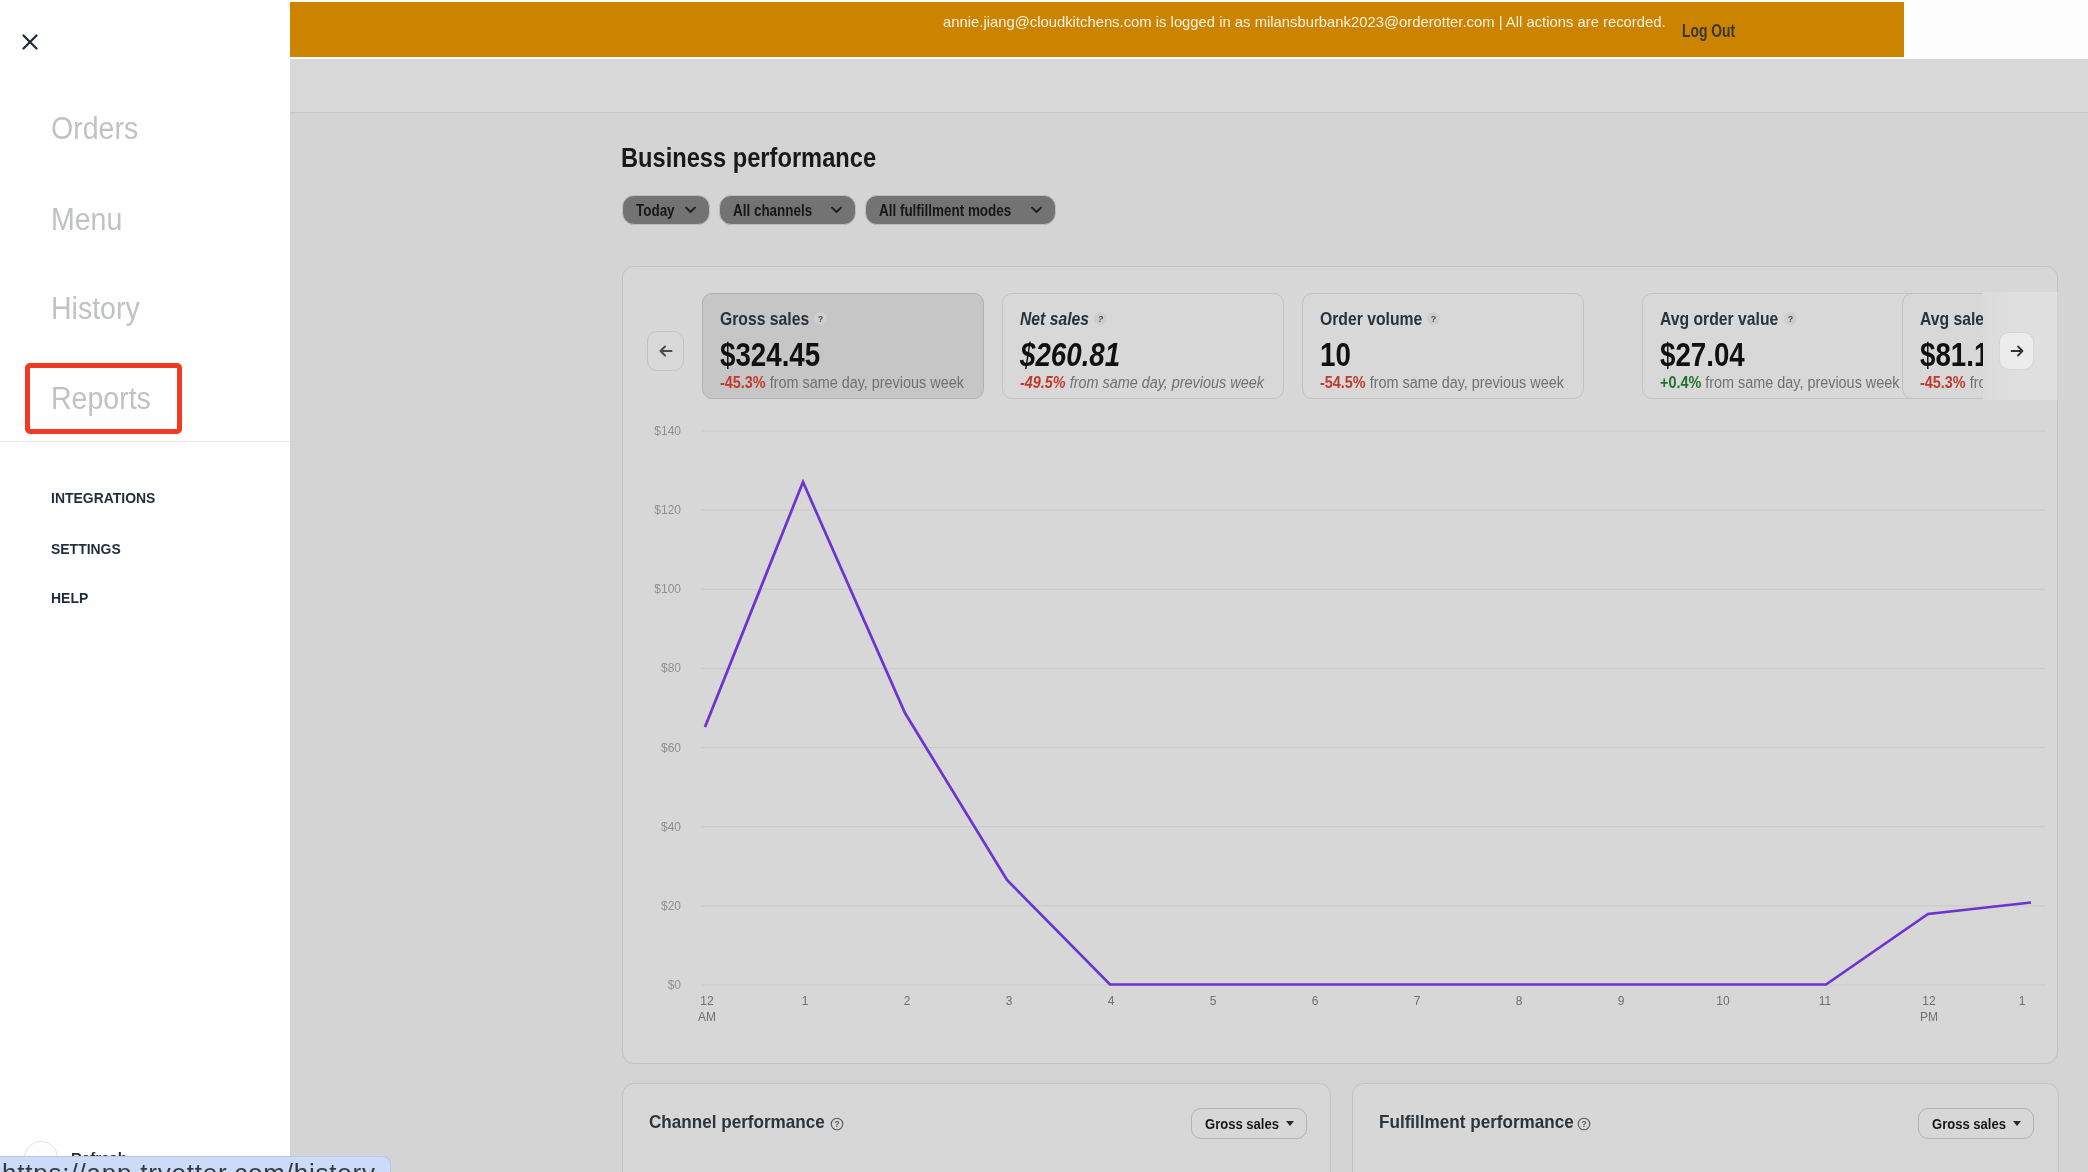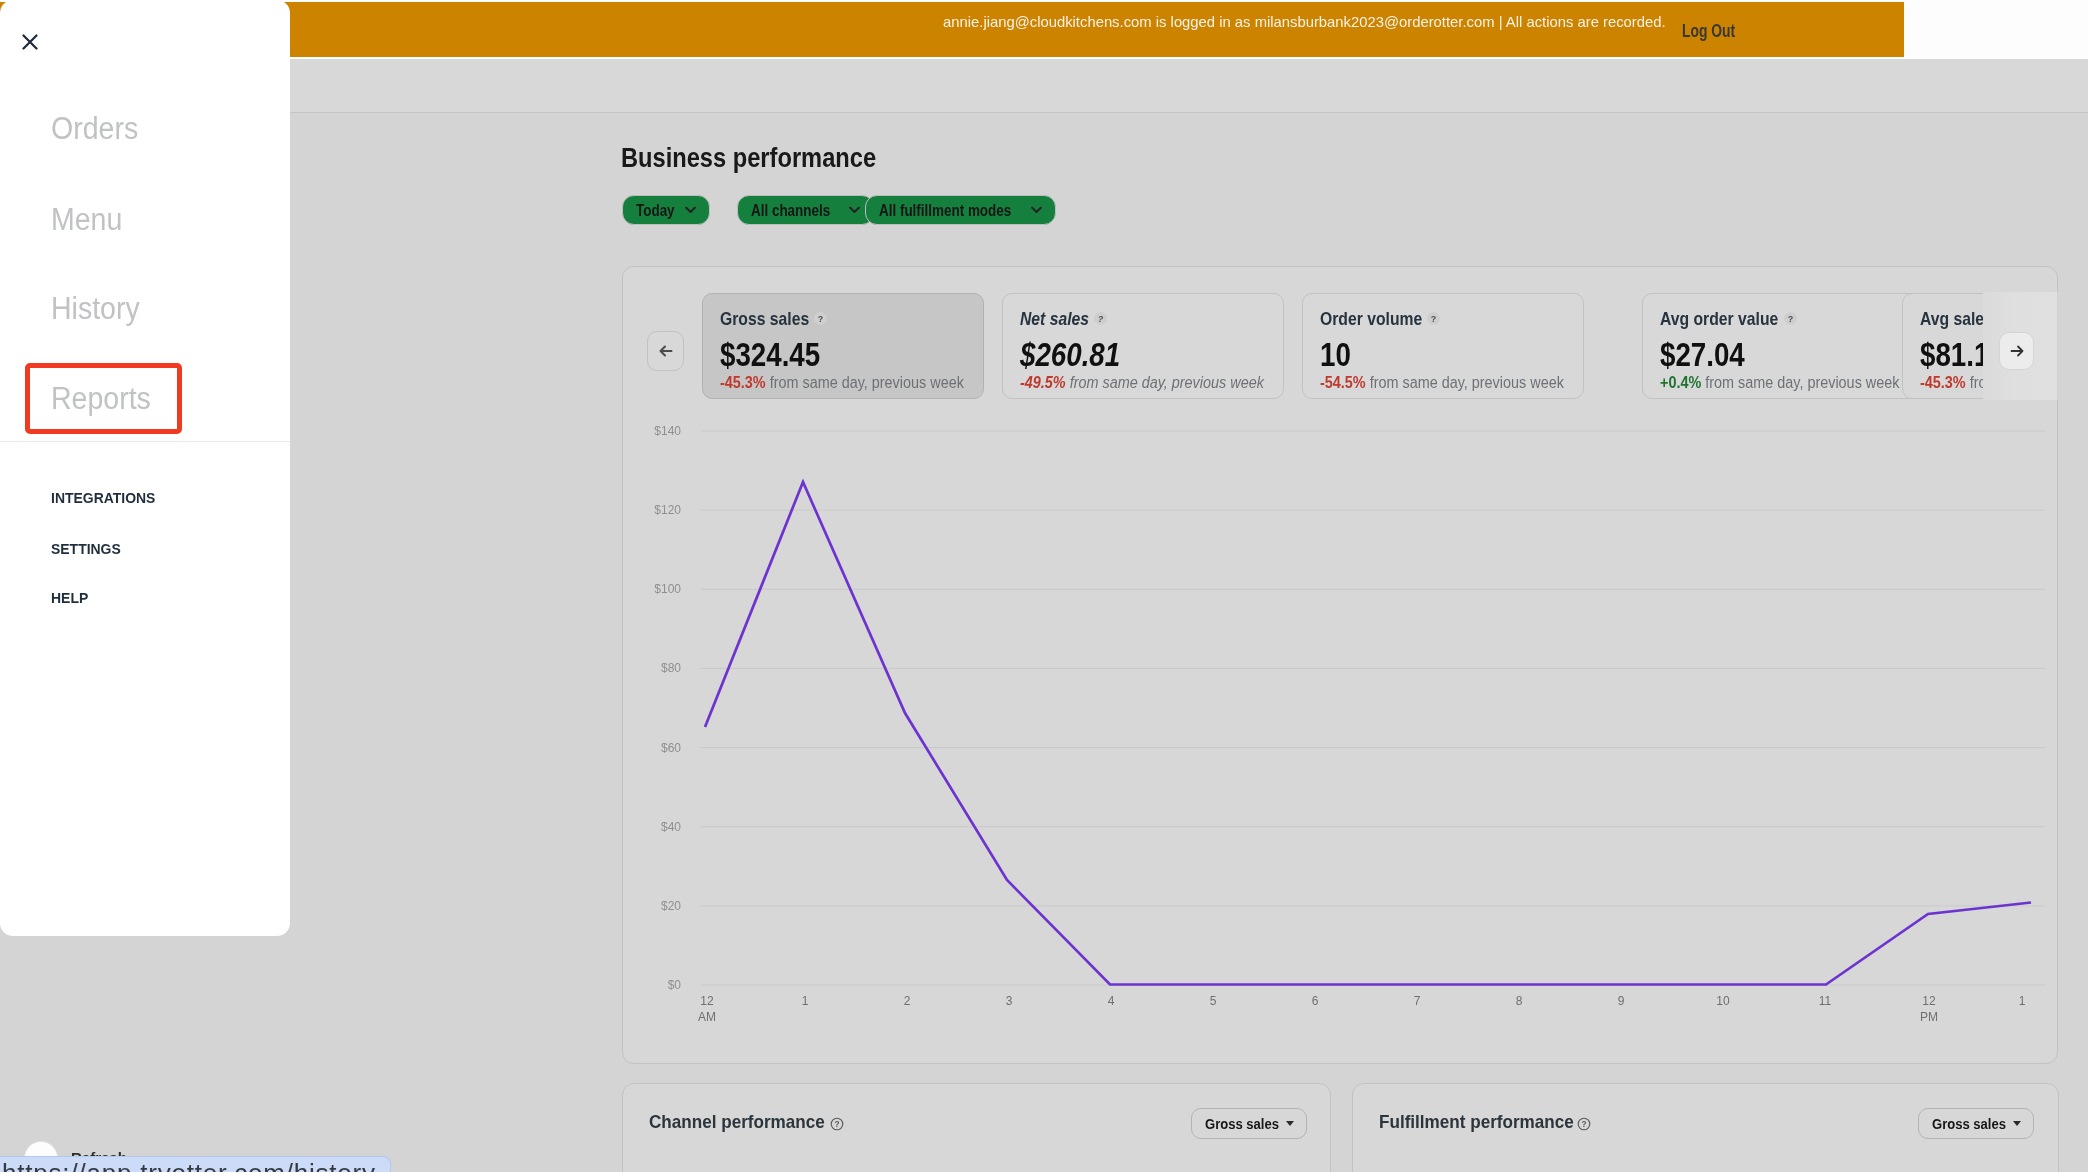--- a/index.html
+++ b/index.html
@@ -13,21 +13,21 @@
   #banner .msg { position:absolute; left:943px; top:11px; font-size:15px; color:#f8f2e5; white-space:nowrap; transform:scaleX(0.988); transform-origin:0 0; }
   #banner .logout { position:absolute; left:1682px; top:19px; font-size:18px; font-weight:700; color:#373737; white-space:nowrap; transform:scaleX(0.77); transform-origin:0 0; }
 
   
   #hstrip { left:0; top:59px; width:2088px; height:54px; background:#d8d8d8; border-bottom:1px solid #c5c5c5; }
 
   
   #heading { left:621px; top:141px; font-size:28.5px; line-height:33px; font-weight:700; color:#191919; transform:scaleX(0.83); transform-origin:0 0; white-space:nowrap; }
 
   
-  .fbtn { position:absolute; top:195px; height:30px; background:#15803d; border:1px solid #bdbdbd; border-radius:12px; }
+  .fbtn { position:absolute; top:195px; height:30px; background:#737373; border:1px solid #bdbdbd; border-radius:12px; }
   .fbtn .t { position:absolute; left:13px; top:50%; transform:translateY(-50%) scaleX(0.815); transform-origin:0 50%; font-size:16.5px; font-weight:700; color:#161616; white-space:nowrap; }
   .fbtn svg { position:absolute; right:13px; top:50%; transform:translateY(-50%); }
 
   
   #chartcard { left:622px; top:266px; width:1436px; height:798px; background:#d7d7d7; border:1px solid #c2c2c2; border-radius:12px; }
 
   .navbtn { position:absolute; width:37px; height:40px; border-radius:10px; }
   #navL { left:24px; top:64px; background:#d8d8d8; border:1px solid #c2c2c2; }
   #navR { left:1376px; top:65px; width:35px; height:38px; background:#ececec; border:1px solid #d4d4d4; }
   .navbtn svg { position:absolute; left:50%; top:50%; transform:translate(-50%,-50%); }
@@ -46,21 +46,21 @@
 
   
   .bcard { position:absolute; top:1083px; height:120px; background:#d7d7d7; border:1px solid #c2c2c2; border-radius:12px; }
   .btitle { position:absolute; left:26px; top:25px; line-height:26px; font-size:19px; font-weight:700; color:#2c353b; white-space:nowrap; transform:scaleX(0.9); transform-origin:0 0; }
   .bico { position:absolute; top:33px; }
   .ddbtn { position:absolute; top:24px; width:116px; height:31px; border:1px solid #b3b3b3; border-radius:10px; background:#d7d7d7; }
   .ddbtn .t2 { position:absolute; left:13px; top:50%; transform:translateY(-50%) scaleX(0.9); transform-origin:0 50%; font-size:14.5px; font-weight:700; color:#161616; white-space:nowrap; }
   .caret { position:absolute; right:12px; top:50%; margin-top:-2.5px; width:0; height:0; border-left:4.5px solid transparent; border-right:4.5px solid transparent; border-top:5.5px solid #2a2a2a; }
 
   
-  #sidebar { left:0; top:0; width:290px; height:936px; background:#ffffff;border-radius:13px; }
+  #sidebar { left:0; top:0; width:290px; height:1172px; background:#ffffff; }
   .snav { position:absolute; left:51px; font-size:31px; line-height:36px; color:#c0c2c4; transform:scaleX(0.92); transform-origin:0 0; white-space:nowrap; }
   #redbox { position:absolute; left:25px; top:363px; width:157px; height:71px; border:5px solid #f03a21; border-radius:5px; }
   #sdivider { position:absolute; left:0; top:441px; width:290px; height:1px; background:#e9e9e9; }
   .ssmall { position:absolute; left:51px; font-size:15.5px; line-height:18px; font-weight:700; color:#1f2d3d; transform:scaleX(0.9); transform-origin:0 0; white-space:nowrap; }
 
   
   #refreshcircle { position:absolute; left:24px; top:1141px; width:34px; height:34px; border-radius:50%; background:#fdfdfd; border:1px solid #e3e3e3; }
   #refreshtxt { position:absolute; left:71px; top:1149px; font-size:15px; font-weight:700; color:#2d2d2d; }
   #urltip { position:absolute; left:0px; top:1156px; width:391px; height:20px; background:#ccdcf8; border:1px solid #b3c8ea; border-bottom:none; border-left:none; border-radius:0 8px 0 0; overflow:hidden; }
   #urltip span { position:absolute; left:2px; top:1px; font-size:26px; letter-spacing:0.8px; color:#343a40; white-space:nowrap; }
@@ -76,21 +76,21 @@
 <div id="hstrip" class="abs"></div>
 
 <div id="heading" class="abs">Business performance</div>
 
 <div class="fbtn" style="left:622px; width:88px;">
     <span class="t">Today</span>
   <svg width="11" height="7" viewBox="0 0 11 7">
       <path d="M1 1 L5.5 5.5 L10 1" stroke="#222" stroke-width="2" fill="none" stroke-linecap="round" stroke-linejoin="round"></path>
     </svg>
 </div>
-<div class="fbtn" style="left:737px; width:137px;padding-left:33px;">
+<div class="fbtn" style="left:719px; width:137px;padding-left:33px;">
     <span class="t">All channels</span>
   <svg width="11" height="7" viewBox="0 0 11 7">
       <path d="M1 1 L5.5 5.5 L10 1" stroke="#222" stroke-width="2" fill="none" stroke-linecap="round" stroke-linejoin="round"></path>
     </svg>
 </div>
 <div class="fbtn" style="left:865px; width:191px;">
     <span class="t">All fulfillment modes</span>
   <svg width="11" height="7" viewBox="0 0 11 7">
       <path d="M1 1 L5.5 5.5 L10 1" stroke="#222" stroke-width="2" fill="none" stroke-linecap="round" stroke-linejoin="round"></path>
     </svg>

